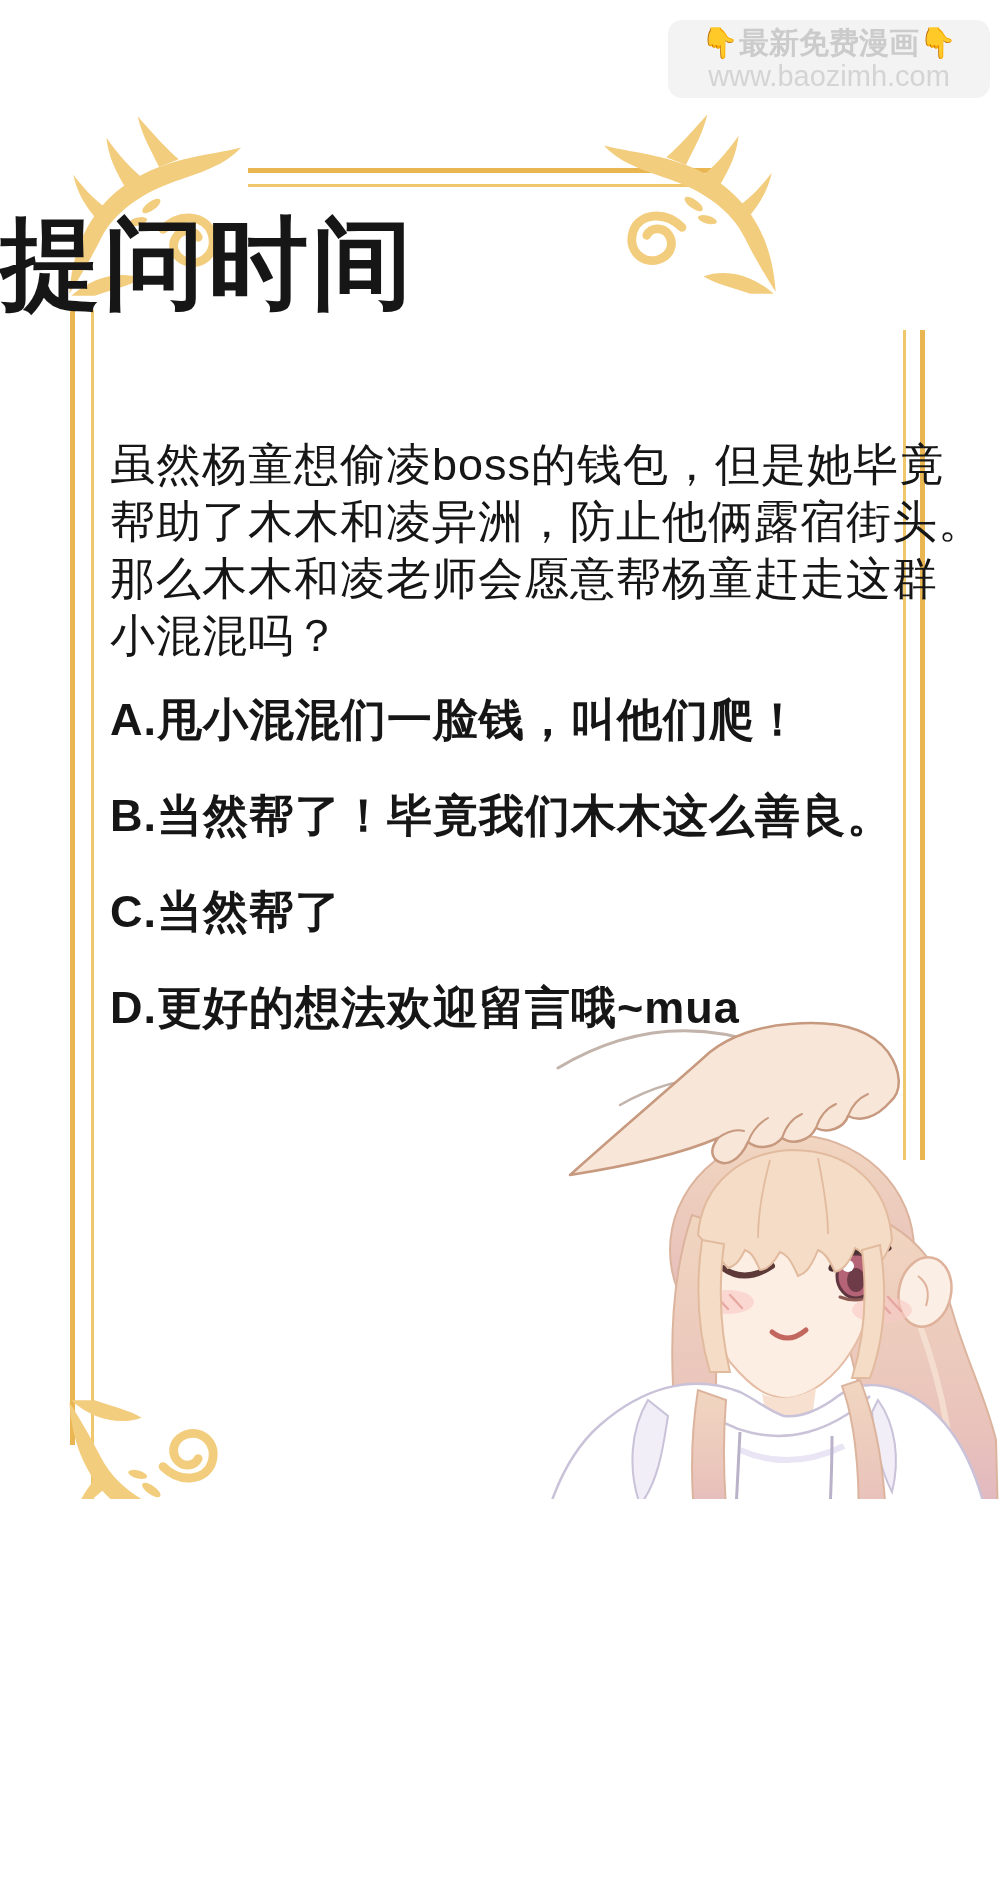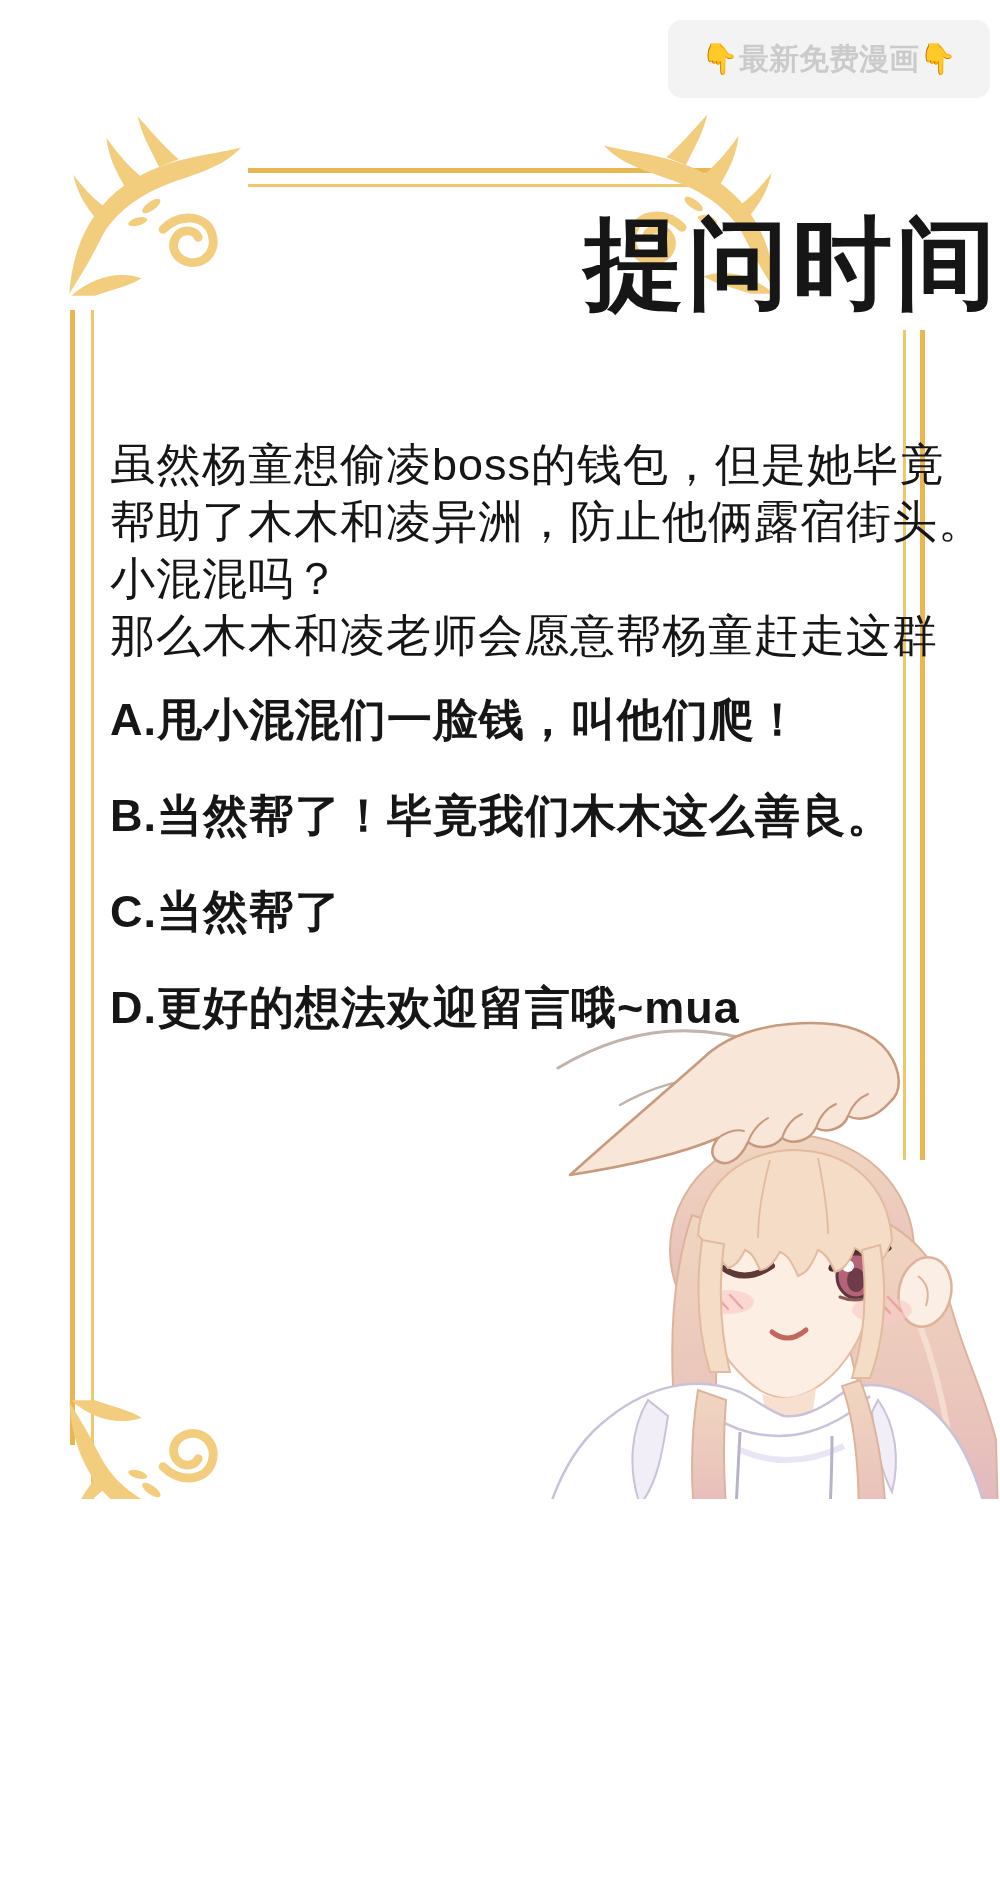--- a/index.html
+++ b/index.html
@@ -26,21 +26,21 @@
   .seg-right-inner{left:903px;top:330px;width:3px;height:1213px;}
   .seg-bottom-thick{left:85px;top:1560px;width:845px;height:5px;}
   .seg-bottom-thin{left:85px;top:1541px;width:845px;height:3px;}
 
   .ornament{position:absolute;z-index:1;width:205px;height:196px;}
   .orn-tl{left:42px;top:108px;}
   .orn-tr{left:598px;top:106px;transform:scaleX(-1);}
   .orn-bl{left:42px;top:1392px;transform:scaleY(-1);}
 
   
-  .title{position:absolute;left:0;top:198px;width:1000px;text-align:right;
+  .title{position:absolute;left:0;top:198px;width:1000px;text-align:left;
          font-size:100px;font-weight:900;color:#161616;letter-spacing:4px;z-index:3;}
   .question{position:absolute;left:110px;top:436px;font-size:45px;font-weight:400;
             color:#161616;line-height:57px;letter-spacing:1px;z-index:3;white-space:nowrap;}
   .opt{position:absolute;left:110px;font-size:45px;font-weight:900;color:#161616;
        letter-spacing:1px;z-index:3;white-space:nowrap;}
   .opt-a{top:690px;} .opt-b{top:786px;} .opt-c{top:882px;} .opt-d{top:970px;margin-top:8px;}
 
   .footer-mark{position:absolute;left:12px;top:1826px;font-size:50px;color:#7f1d1d;
                letter-spacing:10px;z-index:3;}
 
@@ -48,20 +48,21 @@
 </style>
 </head>
 <body>
 
 <div class="page">
 
   <div class="promo">
     <div class="promo-line1">
       <span class="hand">👇</span><span>最新免费漫画</span><span class="hand">👇</span>
     </div>
+    <div class="promo-line2">www.baozimh.com</div>
   </div>
 
   <div class="seg gold-thick seg-top-thick"></div>
   <div class="seg gold-thin seg-top-thin"></div>
   <div class="seg gold-thick seg-left-outer"></div>
   <div class="seg gold-thin seg-left-inner"></div>
   <div class="seg gold-thick seg-right-outer"></div>
   <div class="seg gold-thin seg-right-inner"></div>
   <div class="seg gold-thick seg-bottom-thick"></div>
   <div class="seg gold-thin seg-bottom-thin"></div>
@@ -88,22 +89,22 @@
     </svg>
   <svg class="ornament orn-bl" viewBox="0 0 210 200">
       <use href="#flourish"></use>
     </svg>
 
   <div class="title">提问时间</div>
 
   <div class="question">
     <div>虽然杨童想偷凌boss的钱包，但是她毕竟</div>
     <div>帮助了木木和凌异洲，防止他俩露宿街头。</div>
+    <div>那么木木和凌老师会愿意帮杨童赶走这群</div>
     <div>小混混吗？</div>
-    <div>那么木木和凌老师会愿意帮杨童赶走这群</div>
   </div>
 
   <div class="opt opt-a"><span>A.</span><span>甩小混混们一脸钱，叫他们爬！</span></div>
   <div class="opt opt-b"><span>B.</span><span>当然帮了！毕竟我们木木这么善良。</span></div>
   <div class="opt opt-c"><span>C.</span><span>当然帮了</span></div>
   <div class="opt opt-d"><span>D.</span><span>更好的想法欢迎留言哦~mua</span></div>
 
   <svg class="illustration" viewBox="0 0 560 600">
     <defs>
       <linearGradient id="hairGrad" x1="0" y1="0" x2="0" y2="1">

